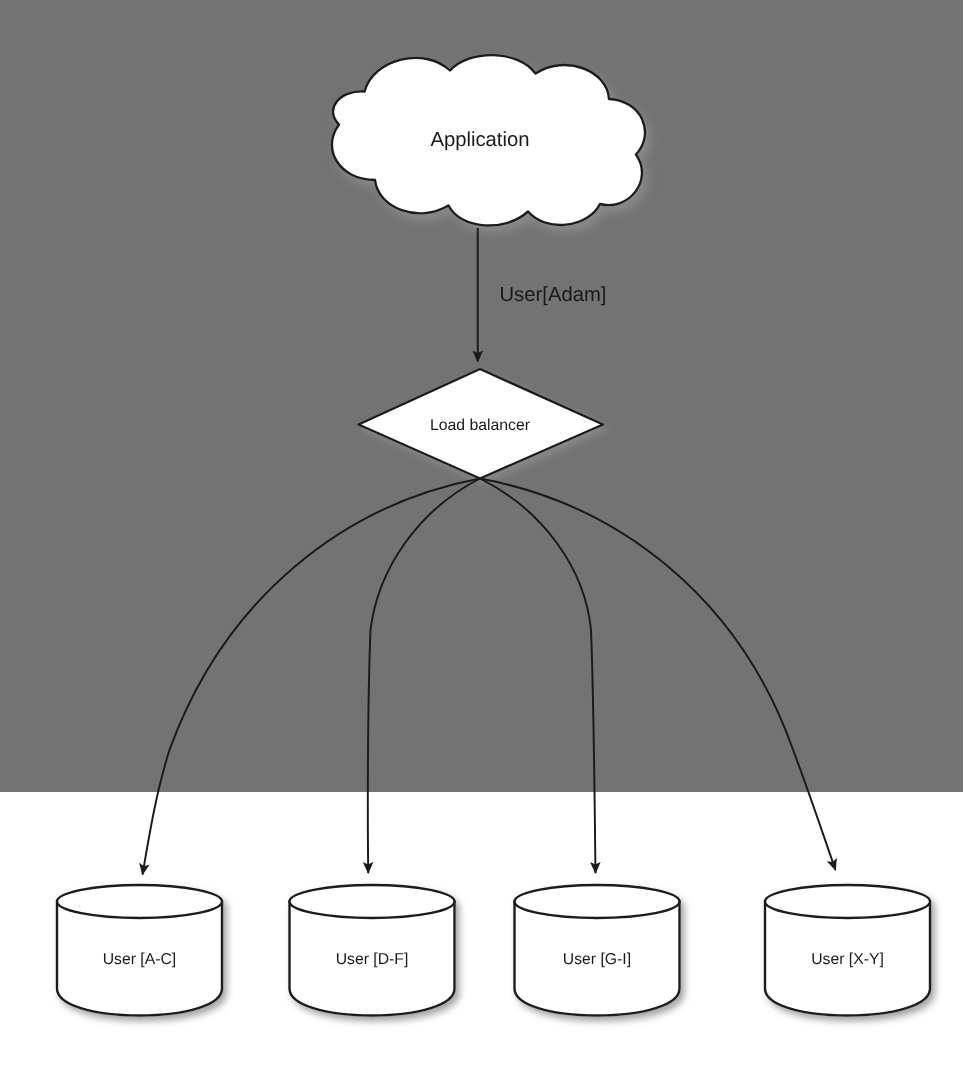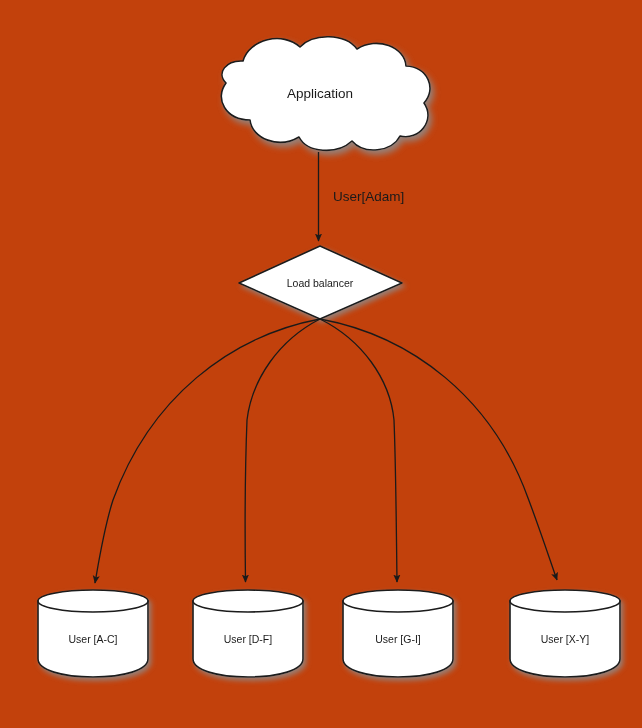--- a/index.html
+++ b/index.html
@@ -9,22 +9,22 @@
   }
   body {
     width: 642px;
     height: 728px;
     font-family: "Liberation Sans", sans-serif;
     overflow: hidden;
   }
   #diagram-root {
     position: relative;
     width: 642px;
-    height: 728px;
-    background: #c2410c;
+    height: 528px;
+    background: #737373;
   }
   #diagram-svg {
     position: absolute;
     top: 0;
     left: 0;
     width: 642px;
     height: 728px;
     display: block;
   }
   .node-label {

